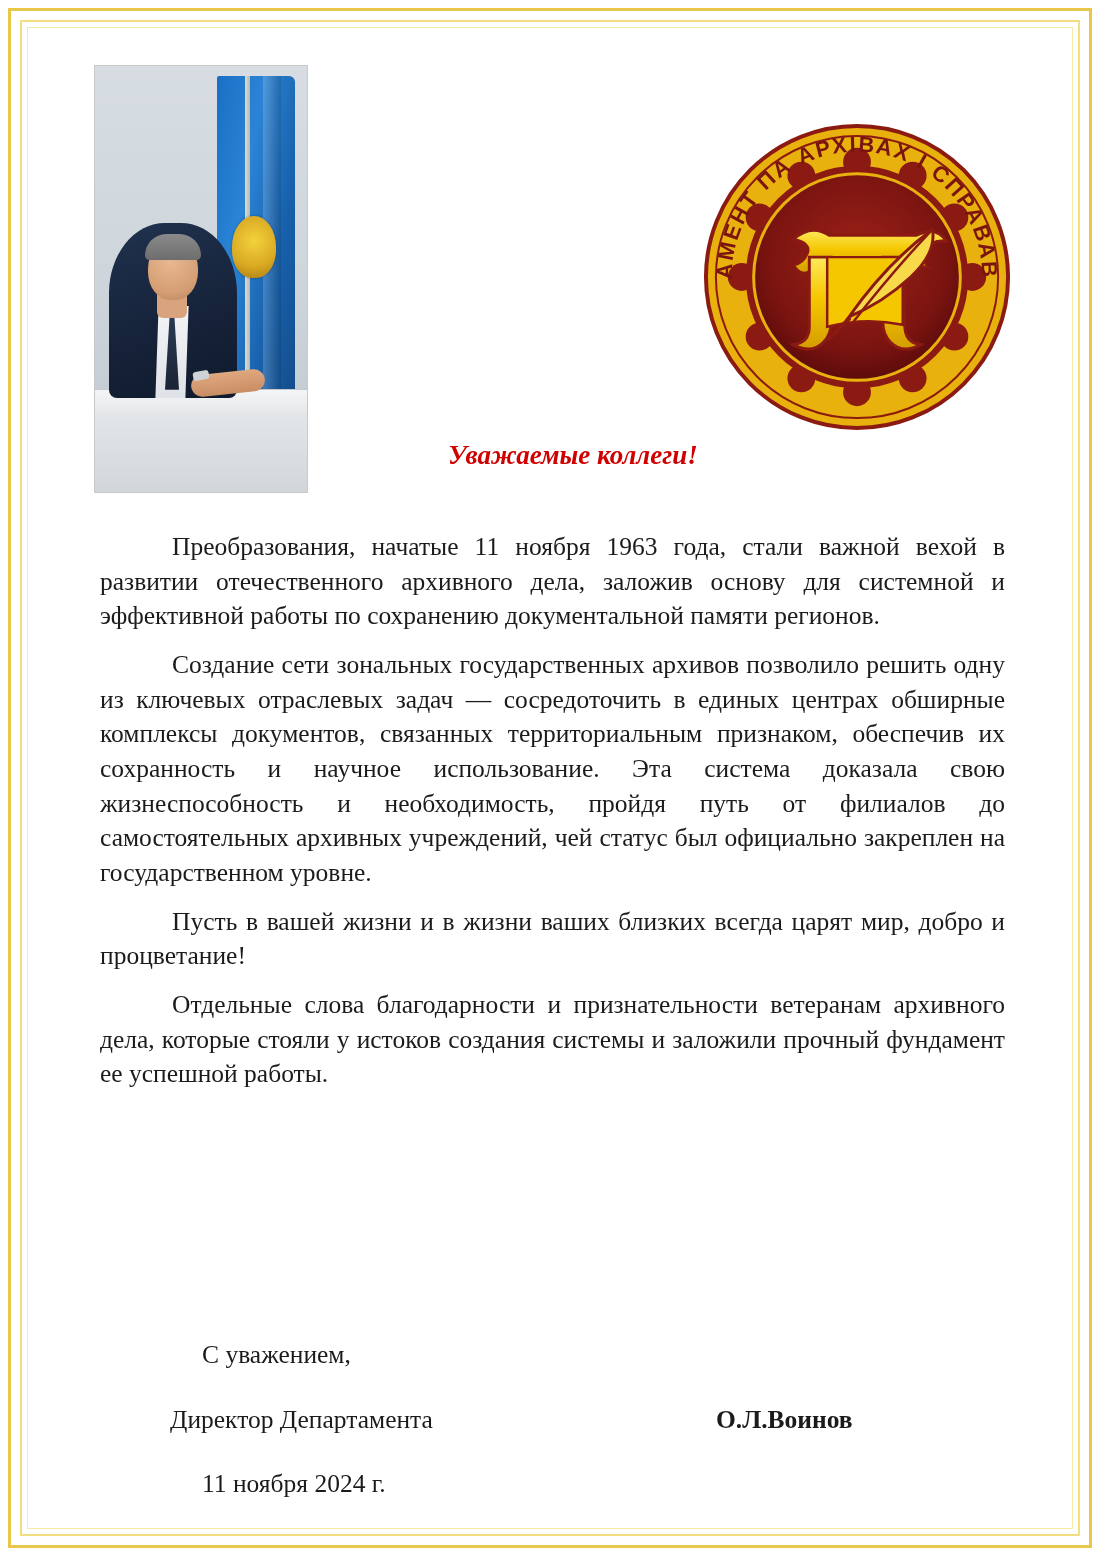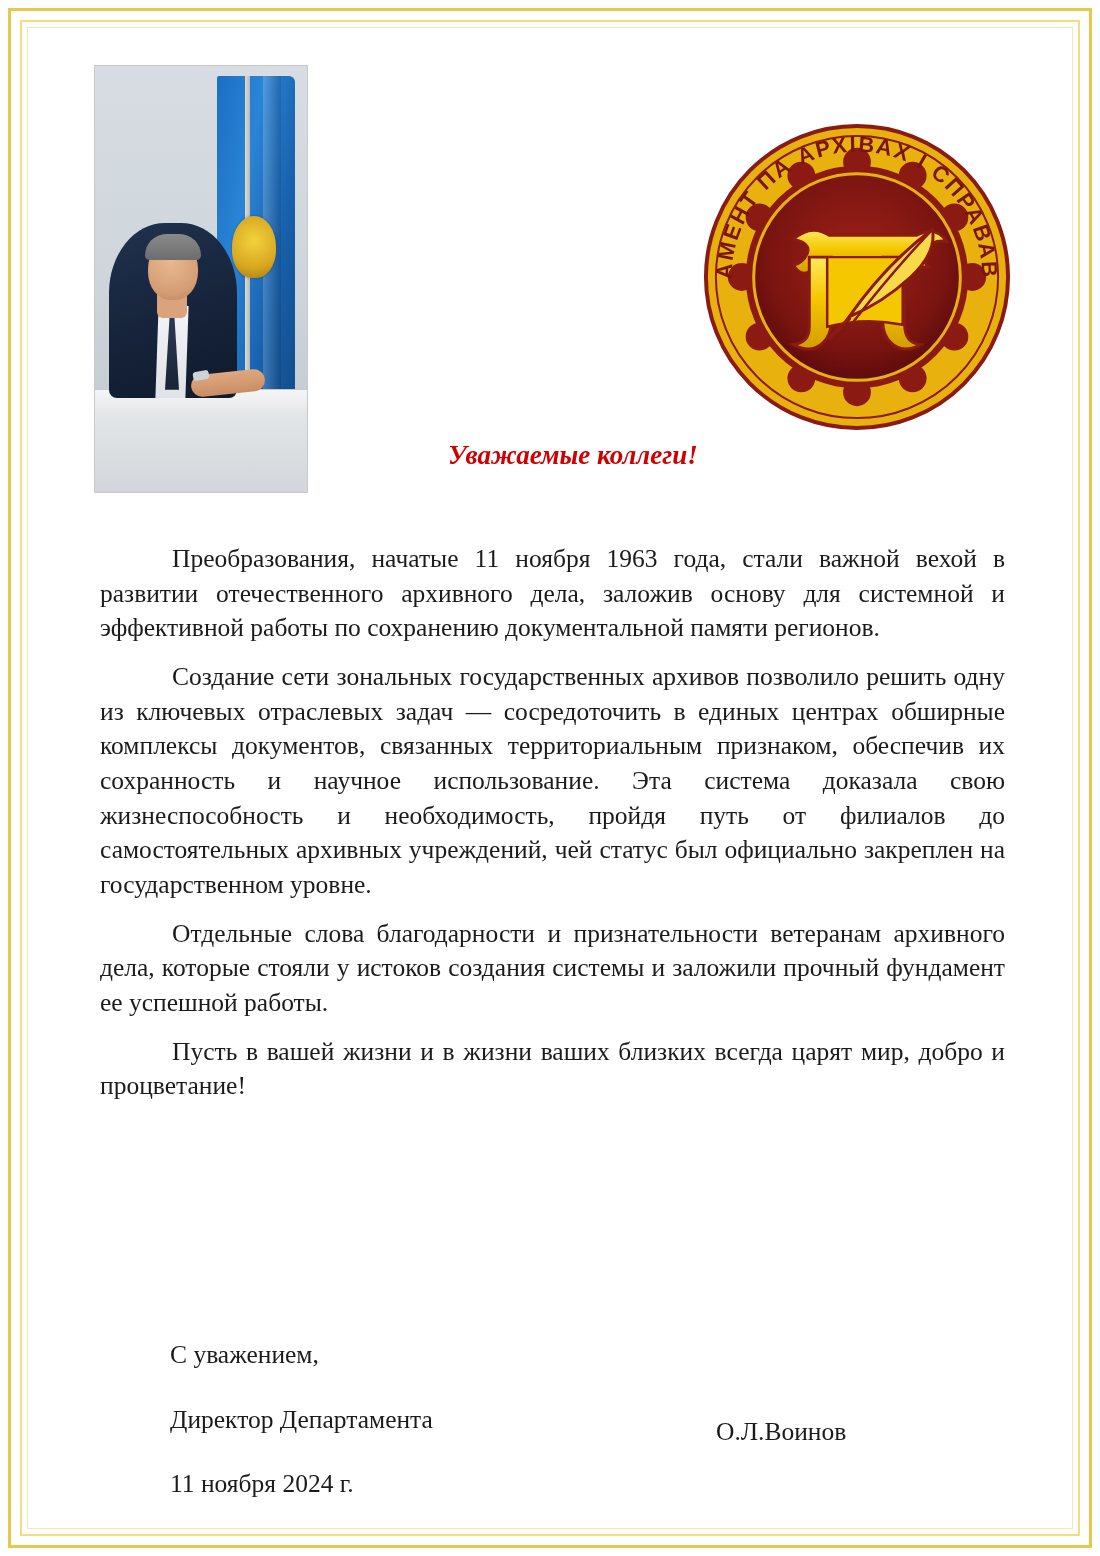--- a/index.html
+++ b/index.html
@@ -185,21 +185,21 @@
     font-weight: bold;
     font-size: 27px;
     color: #d00000;
     white-space: nowrap;
   }
 
   
   .body-text {
     position: absolute;
     left: 52px;
-    top: 502px;
+    top: 490px;
     width: 905px;
   }
   .body-text p {
     margin: 0 0 14px 0;
     text-indent: 72px;
     text-align: justify;
     font-size: 25.5px;
     line-height: 1.36;
     color: #1b1b1b;
     hyphens: none;
@@ -210,30 +210,32 @@
     left: 122px;
     top: 1300px;
     width: 800px;
     font-size: 25.5px;
     color: #1b1b1b;
   }
   .sign-line {
     position: relative;
     margin-bottom: 34px;
     line-height: 1.2;
+    margin-left: 32px;
   }
   .sign-row {
     position: relative;
     margin-bottom: 34px;
     line-height: 1.2;
   }
   .sign-row .name {
     position: absolute;
     left: 546px;
-    top: 12px;
+    top: 0;
+    font-weight: bold;
   }
 </style>
 </head>
 <body>
 
 <div class="page">
 
   <div class="border-outer"></div>
   <div class="border-inner"></div>
   <div class="border-thin"></div>
@@ -316,22 +318,22 @@
         </svg>
       </div>
 
     </div>
 
     <div class="greeting">Уважаемые коллеги!</div>
 
     <div class="body-text">
       <p>Преобразования, начатые 11 ноября 1963 года, стали важной вехой в развитии отечественного архивного дела, заложив основу для системной и эффективной работы по сохранению документальной памяти регионов.</p>
       <p>Создание сети зональных государственных архивов позволило решить одну из ключевых отраслевых задач — сосредоточить в единых центрах обширные комплексы документов, связанных территориальным признаком, обеспечив их сохранность и научное использование. Эта система доказала свою жизнеспособность и необходимость, пройдя путь от филиалов до самостоятельных архивных учреждений, чей статус был официально закреплен на государственном уровне.</p>
+      <p>Пусть в вашей жизни и в жизни ваших близких всегда царят мир, добро и процветание!</p>
       <p>Отдельные слова благодарности и признательности ветеранам архивного дела, которые стояли у истоков создания системы и заложили прочный фундамент ее успешной работы.</p>
-      <p>Пусть в вашей жизни и в жизни ваших близких всегда царят мир, добро и процветание!</p>
     </div>
 
     <div class="sign-block">
       <div class="sign-line">С уважением,</div>
       <div class="sign-row">
         <span>Директор Департамента</span>
         <span class="name">О.Л.Воинов</span>
       </div>
       <div class="sign-line">11 ноября 2024 г.</div>
     </div>

